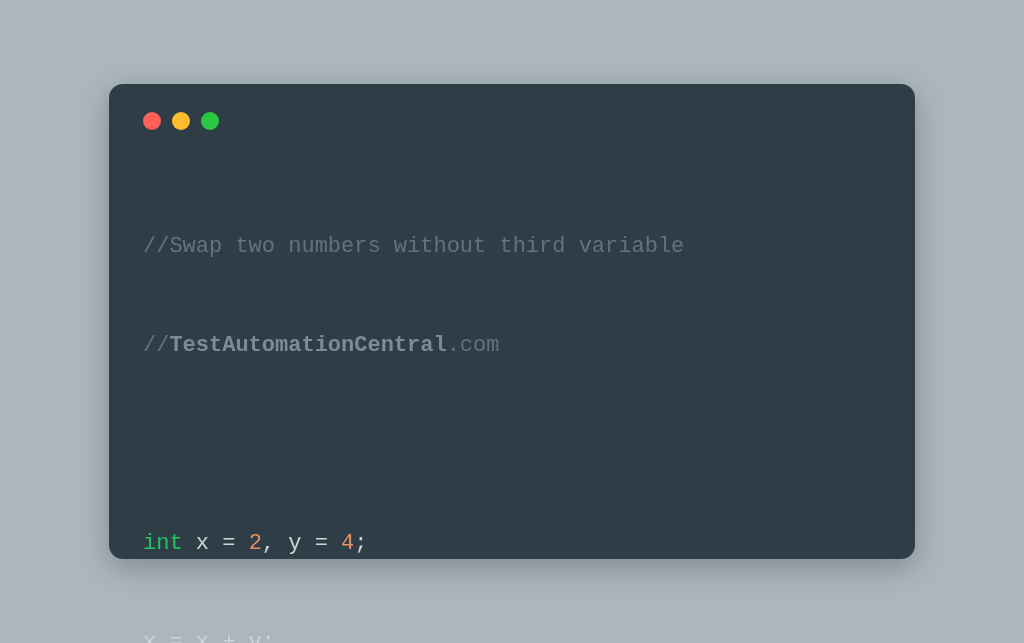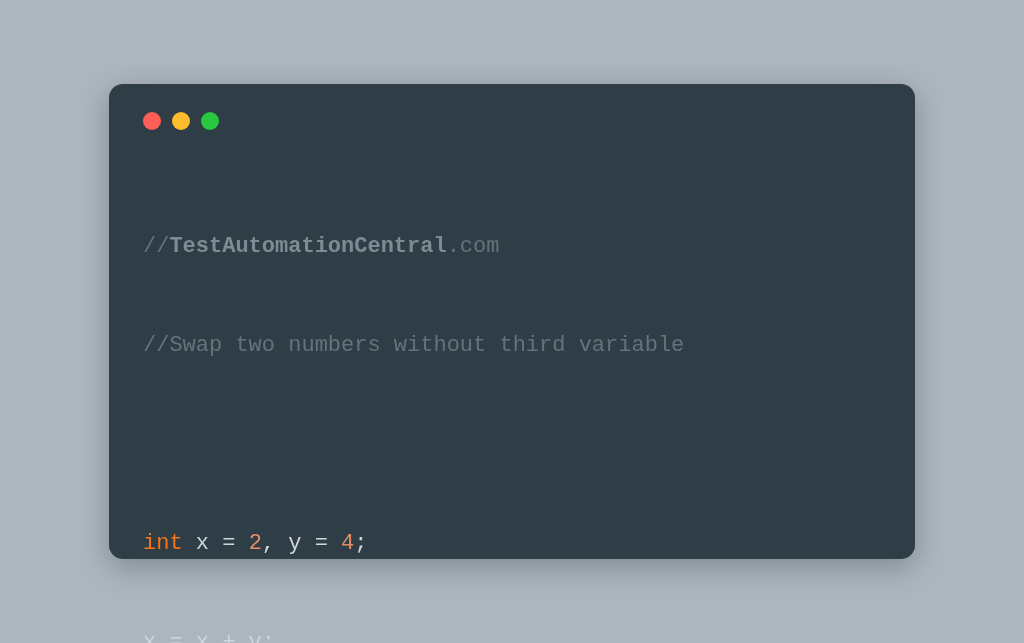--- a/index.html
+++ b/index.html
@@ -44,21 +44,21 @@
       white-space: pre;
     }
     .comment {
       color: #61747c;
     }
     .comment-bold {
       color: #7b8c94;
       font-weight: bold;
     }
     .keyword {
-      color: #f97316;
+      color: #22c55e;
     }
     .number {
       color: #e58f65;
     }
     .blank {
       height: 33px;
     }
     .line {
       display: block;
     }
@@ -66,22 +66,22 @@
 </head>
 <body>
 
 <div class="window">
   <div class="traffic-lights">
     <div class="dot dot-close"></div>
     <div class="dot dot-min"></div>
     <div class="dot dot-max"></div>
   </div>
   <div class="code">
+    <span class="line comment">//Swap two numbers without third variable</span>
     <span class="line"><span class="comment">//</span><span class="comment-bold">TestAutomationCentral</span><span class="comment">.com</span></span>
-    <span class="line comment">//Swap two numbers without third variable</span>
     <div class="blank"></div>
     <span class="line"><span class="keyword">int</span><span> x = </span><span class="number">2</span><span>, y = </span><span class="number">4</span><span>;</span></span>
     <span class="line">x = x + y;</span>
     
     
     
     
     
   </div>
 </div>

